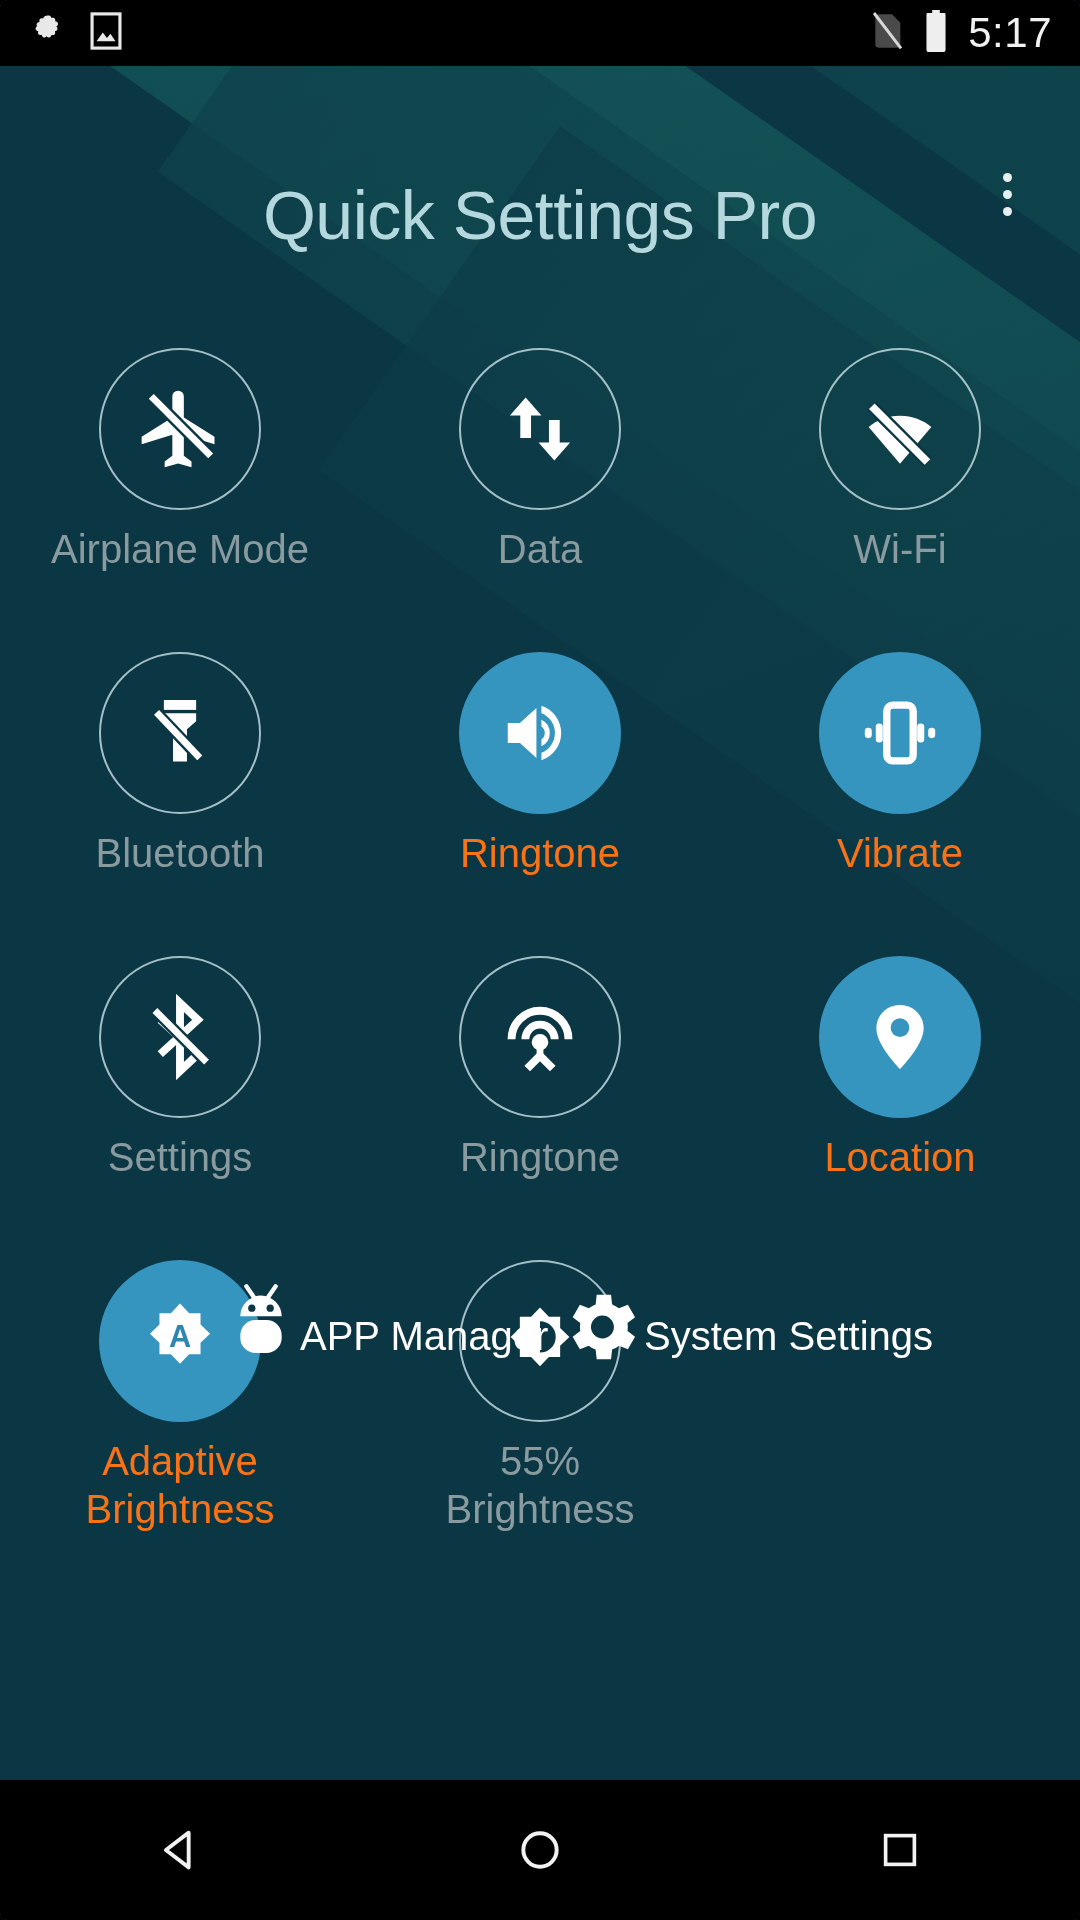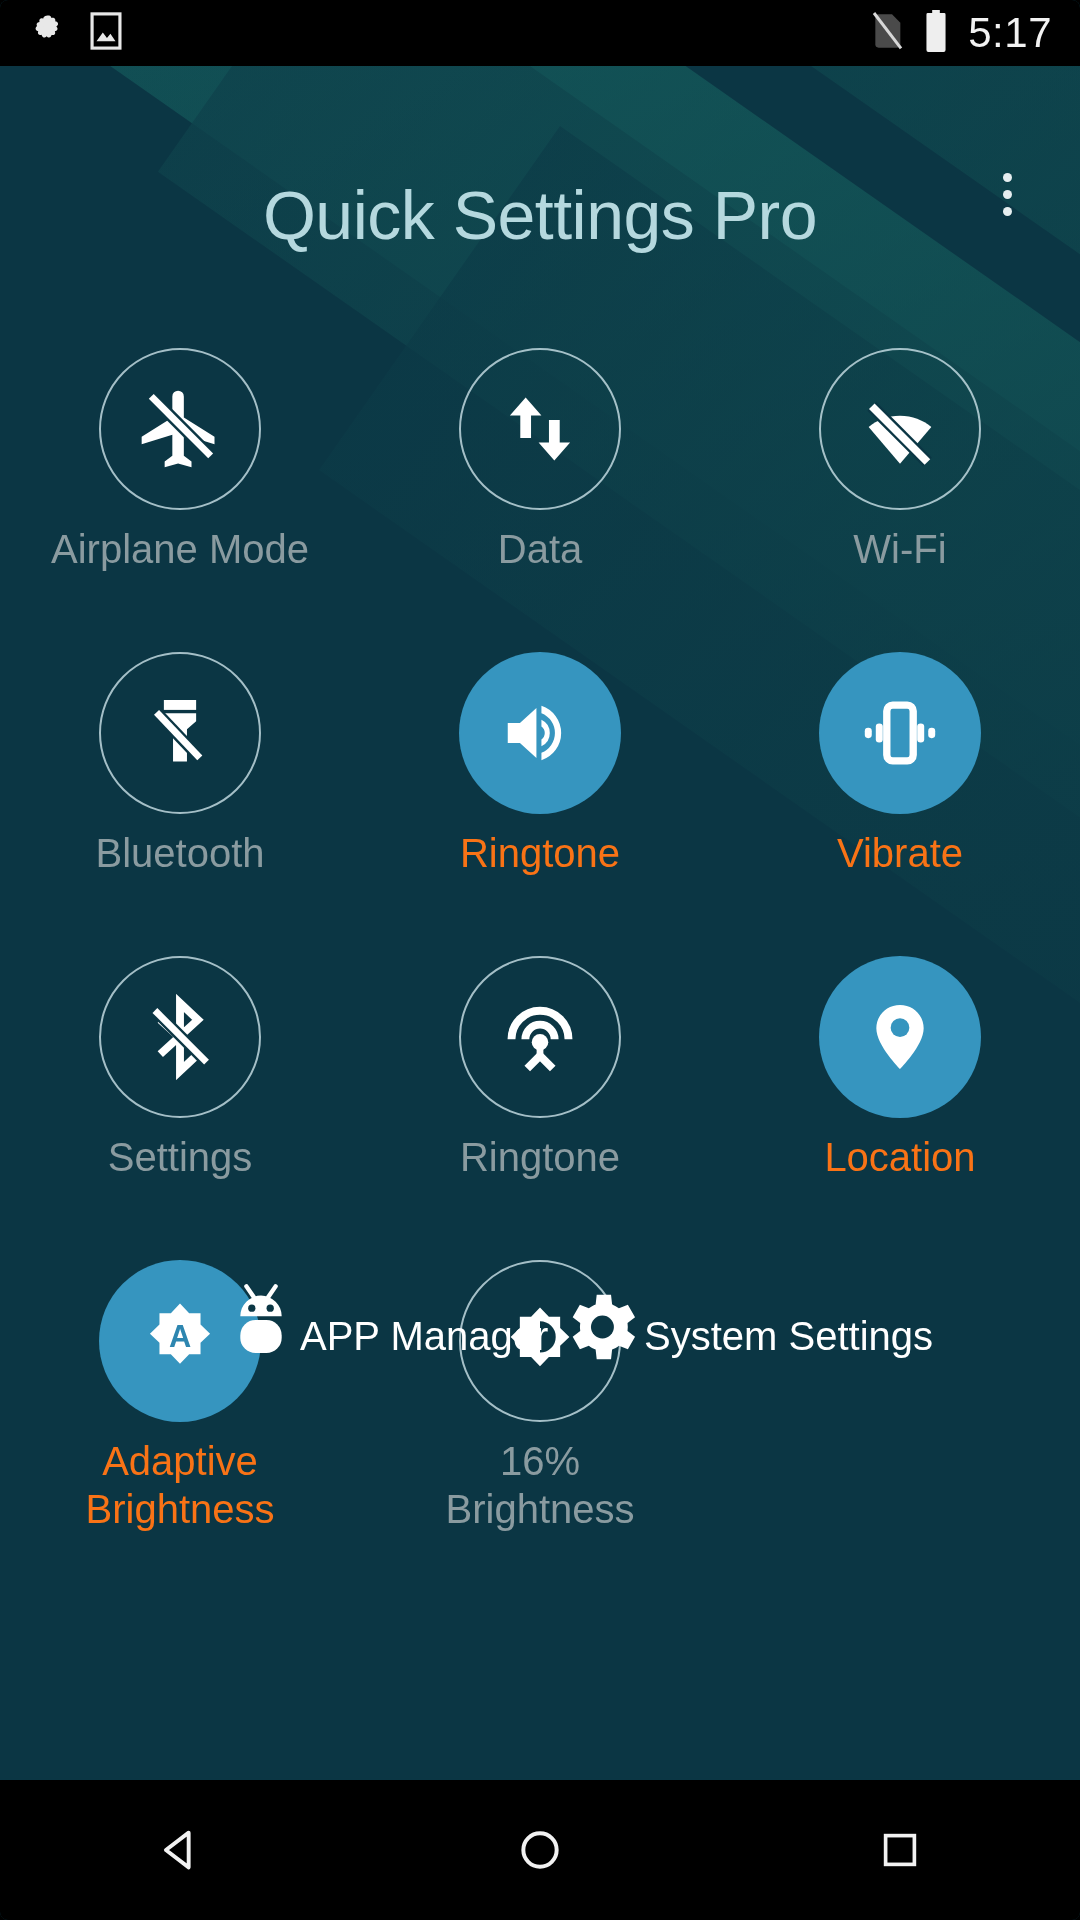--- a/index.html
+++ b/index.html
@@ -336,21 +336,21 @@
 Brightness</div>
       </div>
 
       <div class="tile off">
         <div class="tile-circle">
           <svg width="82" height="82" viewBox="0 0 24 24">
             <path fill="#ffffff" d="M12 2.2l2.6 2.7h3.3v3.3l2.7 2.6-2.7 2.6v3.3h-3.3L12 19.4l-2.6-2.7H6.1v-3.3L3.4 10.8l2.7-2.6V4.9h3.3z"></path>
             <path fill="#0b3644" d="M12 6.2a4.6 4.6 0 0 1 0 9.2z"></path>
           </svg>
         </div>
-        <div class="tile-label" style="white-space:pre-line">16%
+        <div class="tile-label" style="white-space:pre-line">55%
 Brightness</div>
       </div>
 
     </div>
 
     <div id="bottom-actions">
       <div class="action">
         <div class="action-icon">
           <svg width="78" height="92" viewBox="0 0 20 24">
             <path stroke="#ffffff" stroke-width="1.15" stroke-linecap="round" d="M6.2 1.4 L8.1 4.2 M13.8 1.4 L11.9 4.2"></path>

